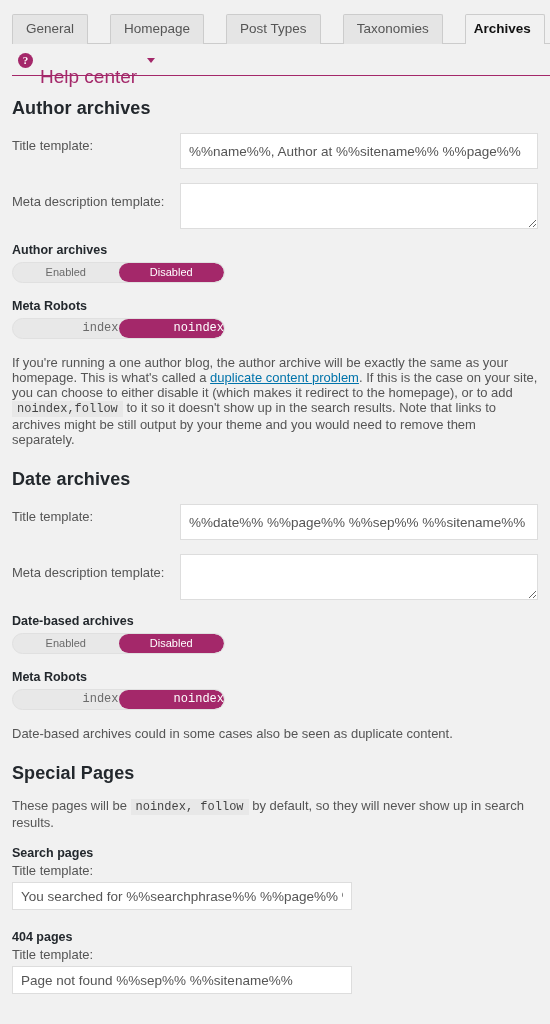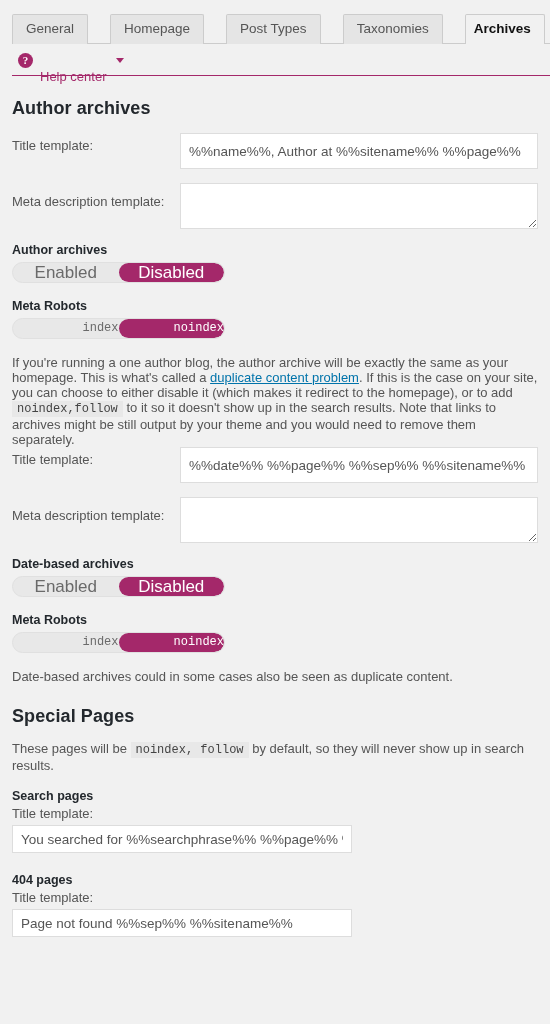--- a/index.html
+++ b/index.html
@@ -78,21 +78,21 @@
     color: #fff;
     font-size: 11px;
     font-weight: bold;
     line-height: 15px;
     text-align: center;
     font-family: "Liberation Serif", serif;
     flex: 0 0 auto;
   }
   .help-label {
     color: #a4286a;
-    font-size: 13px;
+    font-size: 19px;
     margin-top: 33px;
   }
   .caret {
     width: 0; height: 0;
     border-left: 4.5px solid transparent;
     border-right: 4.5px solid transparent;
     border-top: 5.5px solid #a4286a;
     margin-left: 3px;
   }
   .magenta-rule {
@@ -167,21 +167,21 @@
     border-radius: 11px;
     overflow: hidden;
     margin-bottom: 16px;
     border: 1px solid #e0e0e0;
     cursor: pointer;
   }
   .toggle .opt {
     flex: 1 1 50%;
     text-align: center;
     line-height: 19px;
-    font-size: 17px;
+    font-size: 11px;
     color: #6a6a6a;
     user-select: none;
   }
   .toggle .opt.on {
     background: #a4286a;
     color: #fff;
     border-radius: 11px;
     font-weight: normal;
   }
   .toggle.mono .opt {
@@ -269,20 +269,21 @@
   </div>
 
   <h3 class="sub">Meta Robots</h3>
   <div class="toggle mono">
     <div class="opt">index</div>
     <div class="opt on">noindex</div>
   </div>
 
   <p class="desc"><span>If you're running a one author blog, the author archive will be exactly the same as your homepage. This is what's called a </span><a href="#">duplicate content problem</a><span>. If this is the case on your site, you can choose to either disable it (which makes it redirect to the homepage), or to add </span><code class="inl">noindex,follow</code><span> to it so it doesn't show up in the search results. Note that links to archives might be still output by your theme and you would need to remove them separately.</span></p>
 
+  <h2 class="section">Date archives</h2>
 
   <div class="field-row">
     <div class="field-label">Title template:</div>
     <input class="txt" type="text" value="%%date%% %%page%% %%sep%% %%sitename%%" style="">
   </div>
 
   <div class="field-row">
     <div class="field-label ta">Meta description template:</div>
     <textarea class="txt" style=""></textarea>
   </div>

